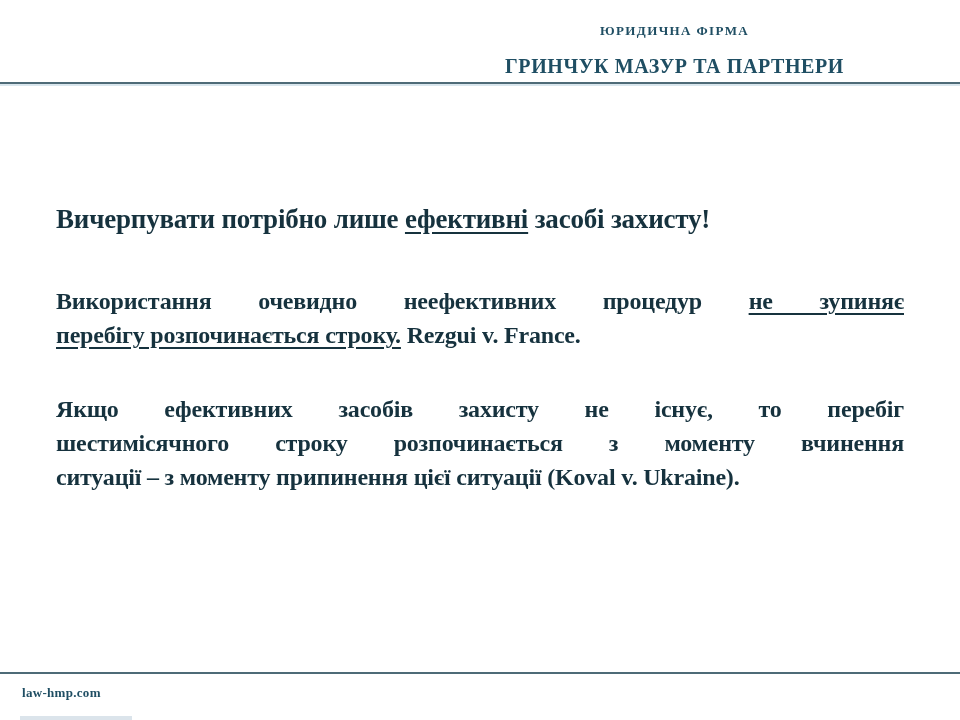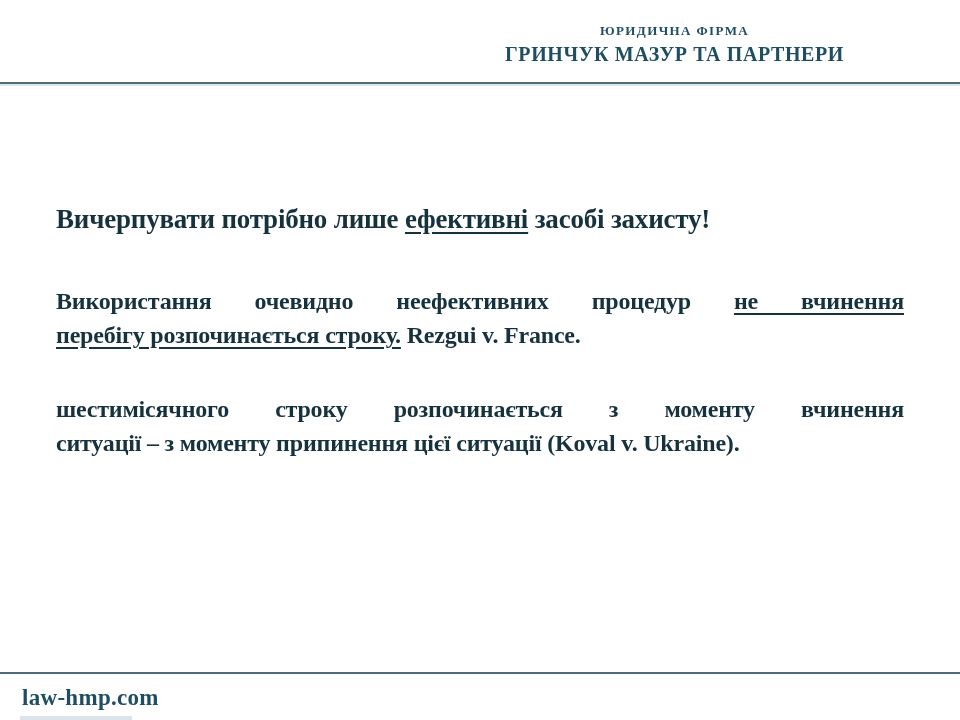--- a/index.html
+++ b/index.html
@@ -24,21 +24,21 @@
   }
   .firm-type {
     font-size: 13px;
     font-weight: 700;
     letter-spacing: 1.4px;
   }
   .firm-name {
     font-size: 20px;
     font-weight: 700;
     letter-spacing: 0.6px;
-    margin-top: 4px;
+    margin-top: 16px;
   }
 
   
   .rule {
     position: absolute;
     left: 0; width: 960px; height: 0;
     border-top: 2px solid var(--rule, #4e6b77);
   }
   .rule-top { top: 82px; box-shadow: 0 2px 0 rgba(170, 200, 215, 0.45); }
   .rule-bottom { top: 672px; }
@@ -69,21 +69,21 @@
   u {
     text-decoration: underline;
     text-underline-offset: 4px;
     text-decoration-thickness: 2px;
   }
 
   
   .website {
     position: absolute;
     left: 22px; top: 685px;
-    font-size: 23px;
+    font-size: 13px;
     font-weight: 700;
     letter-spacing: 0.3px;
     color: var(--header-text, #1f4e63);
   }
   .accent-bar {
     position: absolute;
     left: 20px; bottom: 0;
     width: 112px; height: 4px;
     background: var(--accent-bar, #ccd9e2);
     opacity: 0.7;
@@ -98,24 +98,25 @@
     <div class="firm-type">ЮРИДИЧНА ФІРМА</div>
     <div class="firm-name">ГРИНЧУК МАЗУР ТА ПАРТНЕРИ</div>
   </div>
 
   <div class="rule rule-top"></div>
 
   <div class="content">
     <h1 class="slide-title"><span>Вичерпувати потрібно лише </span><u>ефективні</u><span> засобі захисту!</span></h1>
     <div>
         <div class="para">
-          <div class="line just"><span>Використання очевидно неефективних процедур </span><u>не вчинення</u></div>
+          <div class="line just"><span>Використання очевидно неефективних процедур </span><u>не зупиняє</u></div>
           <div class="line"><u>перебігу розпочинається строку.</u><span> Rezgui v. France.</span></div>
         </div>
         <div class="para">
+          <div class="line just"><span>Якщо ефективних засобів захисту не існує, то перебіг</span></div>
           <div class="line just"><span>шестимісячного строку розпочинається з моменту вчинення</span></div>
           <div class="line"><span>ситуації – з моменту припинення цієї ситуації (Koval v. Ukraine).</span></div>
         </div>
       </div>
   </div>
 
   <div class="rule rule-bottom"></div>
 
   <div class="website">law-hmp.com</div>
 

